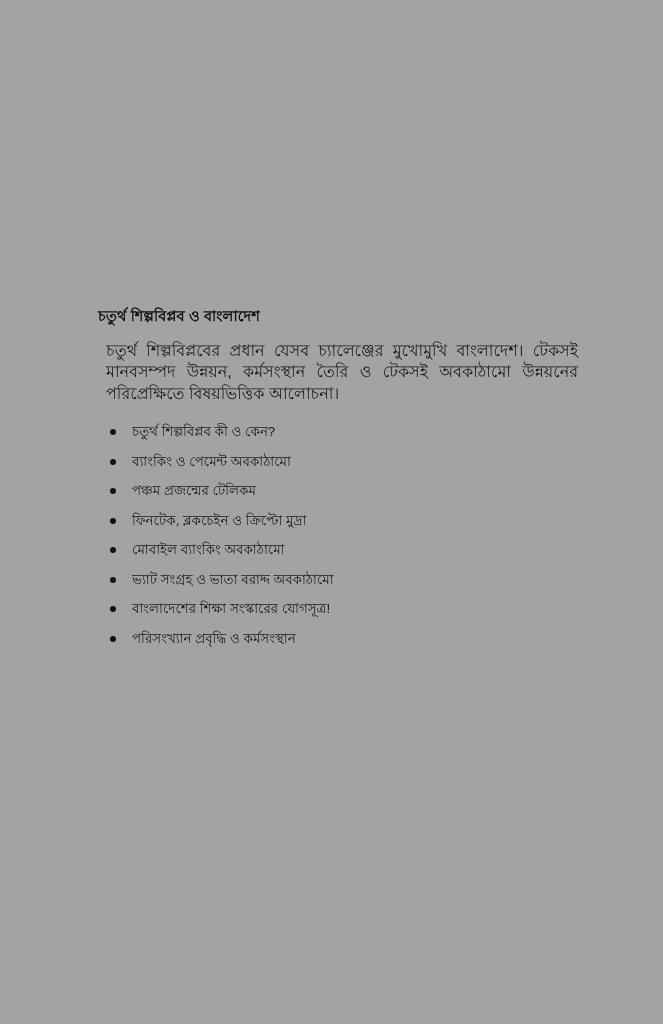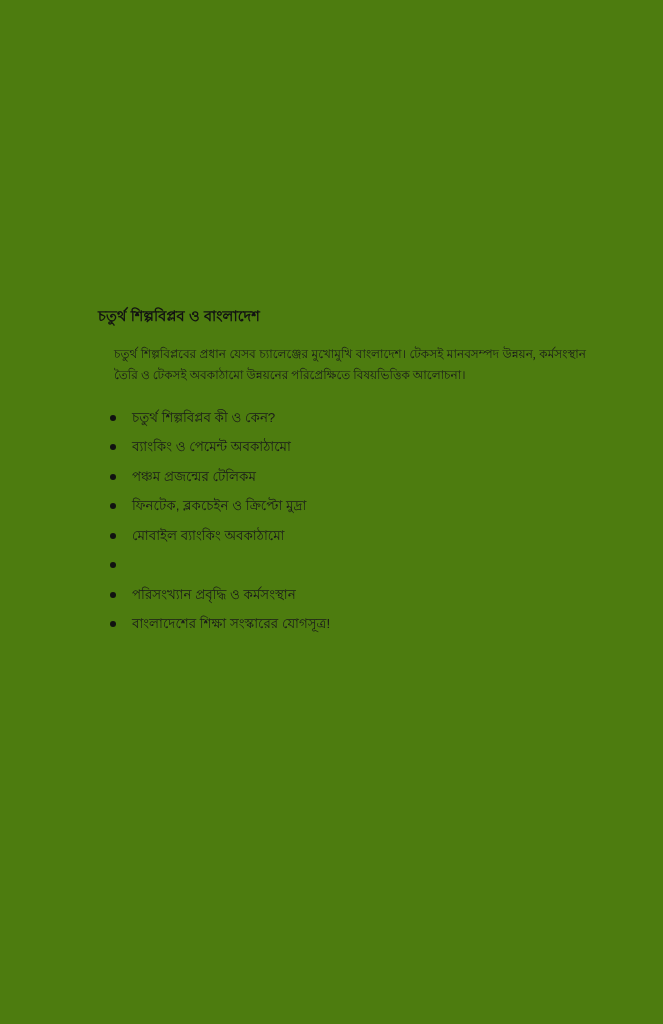--- a/index.html
+++ b/index.html
@@ -12,21 +12,21 @@
   body {
     font-family: "Liberation Serif", "DejaVu Serif", serif;
     color: #1a1a1a;
   }
 
   .page {
     position: relative;
     width: 663px;
     height: 1024px;
     margin: 0 auto;
-    background: #4d7c0f;
+    background: #a3a3a3;
     overflow: hidden;
     box-sizing: border-box;
   }
 
   .content-block {
     position: absolute;
     left: 98px;
     top: 306px;
     width: 472px;
   }
@@ -36,27 +36,27 @@
     font-weight: bold;
     font-size: 14.5px;
     line-height: 1.5;
     letter-spacing: 0.15px;
     color: #121212;
     margin: 0 0 12px 0;
     padding: 0;
   }
 
   .intro-paragraph {
-    font-family: Liberation Serif, serif;
-    font-size: 12px;
+    font-family: Liberation Sans, sans-serif;
+    font-size: 16px;
     line-height: 21.5px;
     color: #1a1a1a;
     text-align: justify;
     text-align-last: left;
-    margin: 16px;
+    margin: 8px;
     padding: 0;
     width: 472px;
   }
 
   .topic-list {
     list-style: none;
     margin: 13px 0 0 0;
     padding: 0;
   }
 
@@ -121,29 +121,30 @@
         <span class="item-text">ফিনটেক, ব্লকচেইন ও ক্রিপ্টো মুদ্রা</span>
       </li>
 
       <li class="topic-list-item">
         <span class="bullet-marker"></span>
         <span class="item-text">মোবাইল ব্যাংকিং অবকাঠামো</span>
       </li>
 
       <li class="topic-list-item">
         <span class="bullet-marker"></span>
+        <span class="item-text">ভ্যাট সংগ্রহ ও ভাতা বরাদ্দ অবকাঠামো</span>
+      </li>
+
+      <li class="topic-list-item">
+        <span class="bullet-marker"></span>
+        <span class="item-text">বাংলাদেশের শিক্ষা সংস্কারের যোগসূত্র!</span>
       </li>
 
       <li class="topic-list-item">
         <span class="bullet-marker"></span>
         <span class="item-text">পরিসংখ্যান প্রবৃদ্ধি ও কর্মসংস্থান</span>
-      </li>
-
-      <li class="topic-list-item">
-        <span class="bullet-marker"></span>
-        <span class="item-text">বাংলাদেশের শিক্ষা সংস্কারের যোগসূত্র!</span>
       </li>
 
     </ul>
 
   </div>
 
 </div>
 
 </body></html>

